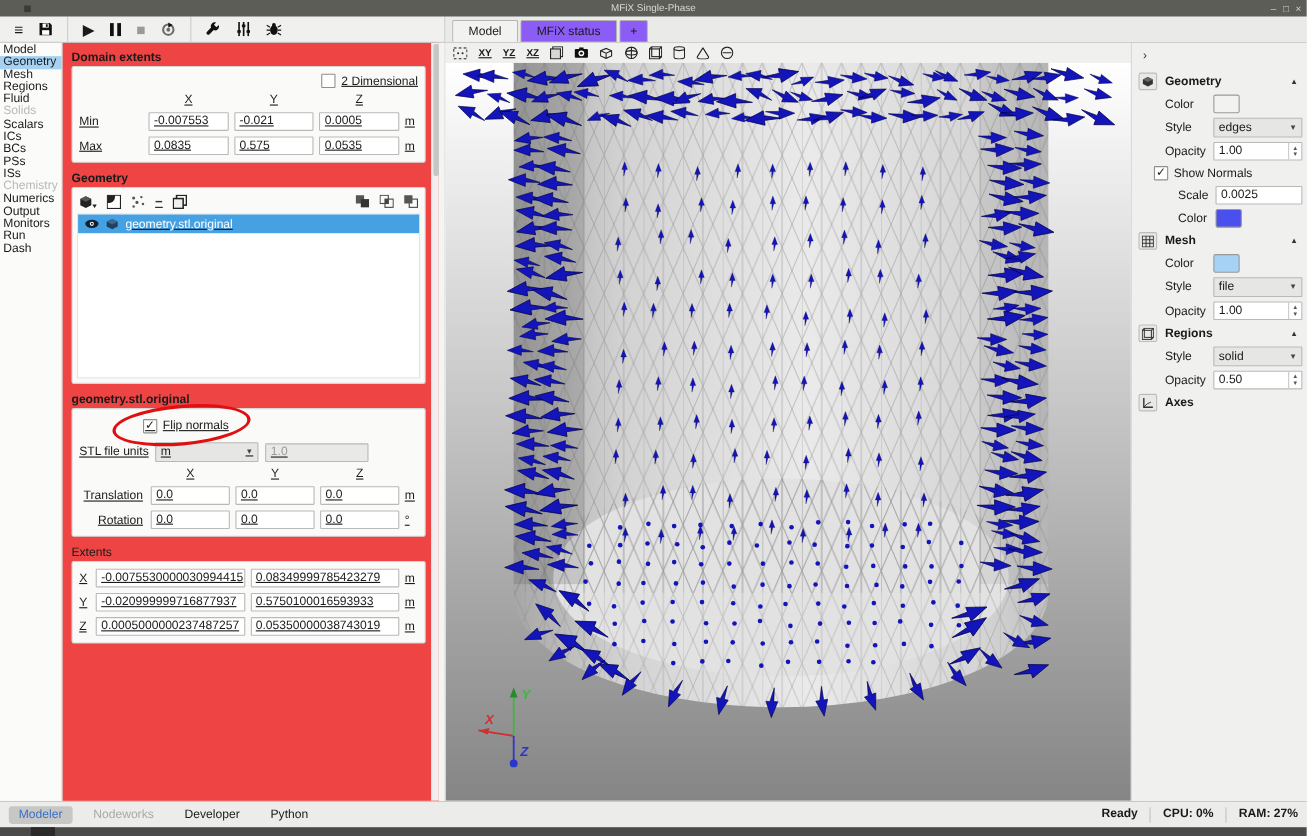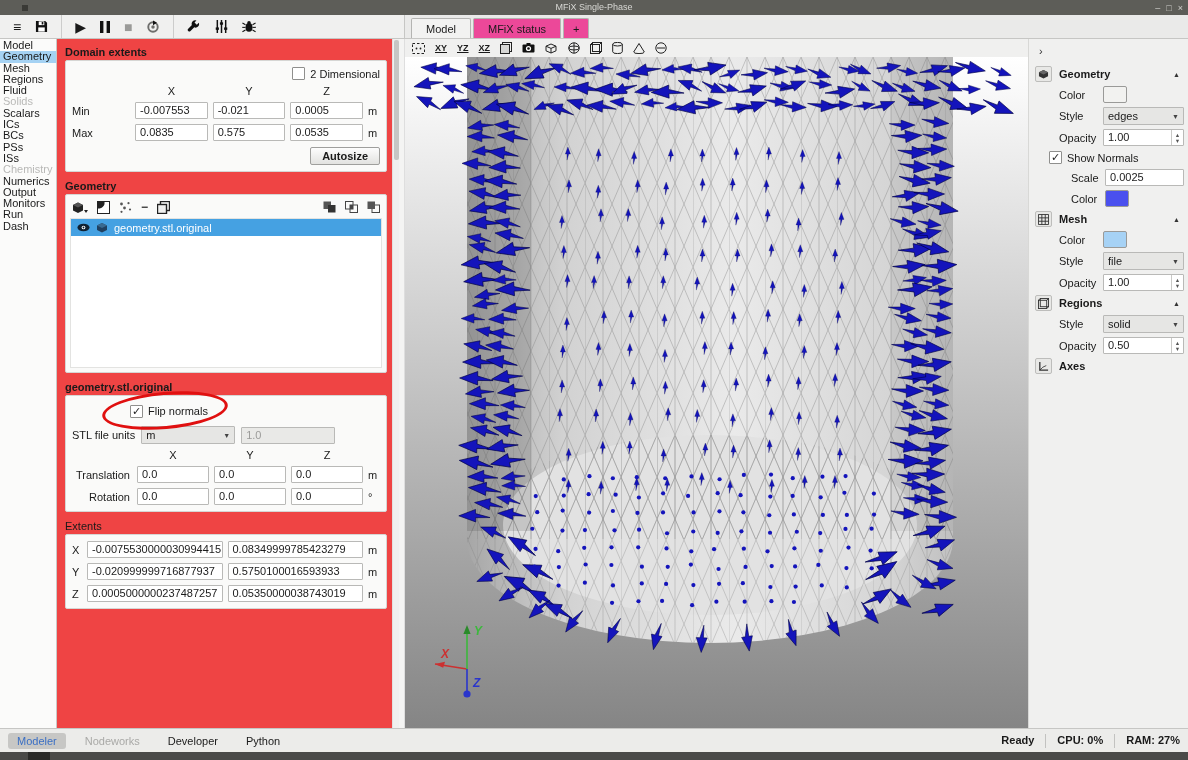--- a/index.html
+++ b/index.html
@@ -10,35 +10,35 @@
   .titlebar .wctrls { margin-left:auto; display:flex; gap:6px; padding-right:5px; color:#d0d0cc; font-size:9px; z-index:2;}
   .titlebar .wctrls span{ cursor:default; }
 
   .band { height:24px; display:flex; border-bottom:1px solid #c6c6c4; background:#f0f0ef; }
   .toolbar { width:405px; display:flex; align-items:center; border-right:1px solid #c6c6c4; }
   .tgroup { display:flex; align-items:center; gap:14px; padding:0 13px; height:100%; }
   .tgroup + .tgroup { border-left:1px solid #cccccb; }
   .ticon { font-size:14px; line-height:14px; display:flex; align-items:center; }
   .ticon svg { display:block; }
   .tabbar { flex:1; display:flex; align-items:flex-end; padding-left:6px; background:#eaeae9; }
-  .tab { height:20px; padding:0 14px; display:flex; align-items:center; font-size:11px; border:1px solid #b4b4b2; border-bottom:none; background:#ec4899; margin-right:2px; border-radius:2px 2px 0 0; }
+  .tab { height:20px; padding:0 14px; display:flex; align-items:center; font-size:11px; border:1px solid #b4b4b2; border-bottom:none; background:#8b5cf6; margin-right:2px; border-radius:2px 2px 0 0; }
   .tab.active { background:#f2f2f1; position:relative; }
   .tab.plus { padding:0 9px; }
 
   .main { display:flex; height:689px; }
   .nav { width:57px; background:#fbfbfa; border-right:1px solid #c9c9c7; padding-top:1px; }
   .nav .item { font-size:11px; line-height:11.3px; padding-left:3px; white-space:nowrap; cursor:default; }
   .nav .item.selected { background:#a5d2f3; }
   .nav .item.disabled { color:#b9b9b7; }
 
   .lpanel { width:342px; background:#ef4444; padding:4px 12px 0 8px; position:relative; overflow:hidden; }
   .lscroll { position:absolute; top:0; right:0; bottom:0; width:7px; background:#f0f0ef; border-left:1px solid #e2e2e0;}
   .lscroll .thumb { position:absolute; top:1px; left:1px; width:5px; height:120px; background:#c6c6c4; border-radius:2px; }
   .sechead { font-weight:bold; font-size:11px; margin:3px 0 2px 0; }
-  .gbox { border:1px solid #d6d6d4; background:#fafaf9; border-radius:2px; padding:6px 6px; margin-bottom:8px; }
+  .gbox { border:1px solid #d6d6d4; background:#fafaf9; border-radius:2px; padding:6px 6px; margin-bottom:8px;text-decoration:underline; }
   .chkrow { display:flex; align-items:center; gap:5px; }
   .chk { width:13px; height:13px; border:1px solid #8f8f8d; background:#fff; border-radius:1px; font-size:11px; line-height:11px; text-align:center; color:#222; flex:0 0 auto; }
   .grid3 { display:grid; grid-template-columns:58px 1fr 1fr 1fr 12px; gap:5px; align-items:center; margin-top:5px; }
   .grid3 .axhdr { text-align:center; }
   .grid3 .rowlab { text-align:right; padding-right:2px; }
   .input { height:17px; border:1px solid #b9b9b7; background:#fff; border-radius:1px; padding:1px 4px; font-size:11px; line-height:13px; overflow:hidden; white-space:nowrap; }
   .input.disabled { background:#e9e9e7; color:#9b9b99; }
   .unit { font-size:11px; }
   .btnrow { display:flex; justify-content:flex-end; margin-top:6px; }
   .btn { border:1px solid #9f9f9d; background:linear-gradient(#fdfdfd,#e2e2e0); border-radius:2px; padding:2px 11px; font-weight:bold; font-size:11px; }
@@ -209,23 +209,20 @@
         <div class="input">-0.007553</div>
         <div class="input">-0.021</div>
         <div class="input">0.0005</div>
         <span class="unit">m</span>
         <span class="rowlab" style="text-align:left">Max</span>
         <div class="input">0.0835</div>
         <div class="input">0.575</div>
         <div class="input">0.0535</div>
         <span class="unit">m</span>
       </div>
-      <div class="btnrow">
-          <span class="btn">Autosize</span>
-        </div>
     </div>
 
     <div class="sechead">Geometry</div>
     <div class="gbox" style="padding:4px;">
       <div class="geo-toolbar">
         <span class="micon">
             <svg width="16" height="13" viewBox="0 0 16 13">
               <path d="M1 4 L6 1.5 L11 4 L11 9.5 L6 12 L1 9.5 Z" fill="#222"></path>
               <path d="M6 1.5 L11 4 L6 6.5 L1 4 Z" fill="#555"></path>
               <path d="M12 9 h4 l-2 3 z" fill="#222"></path>

